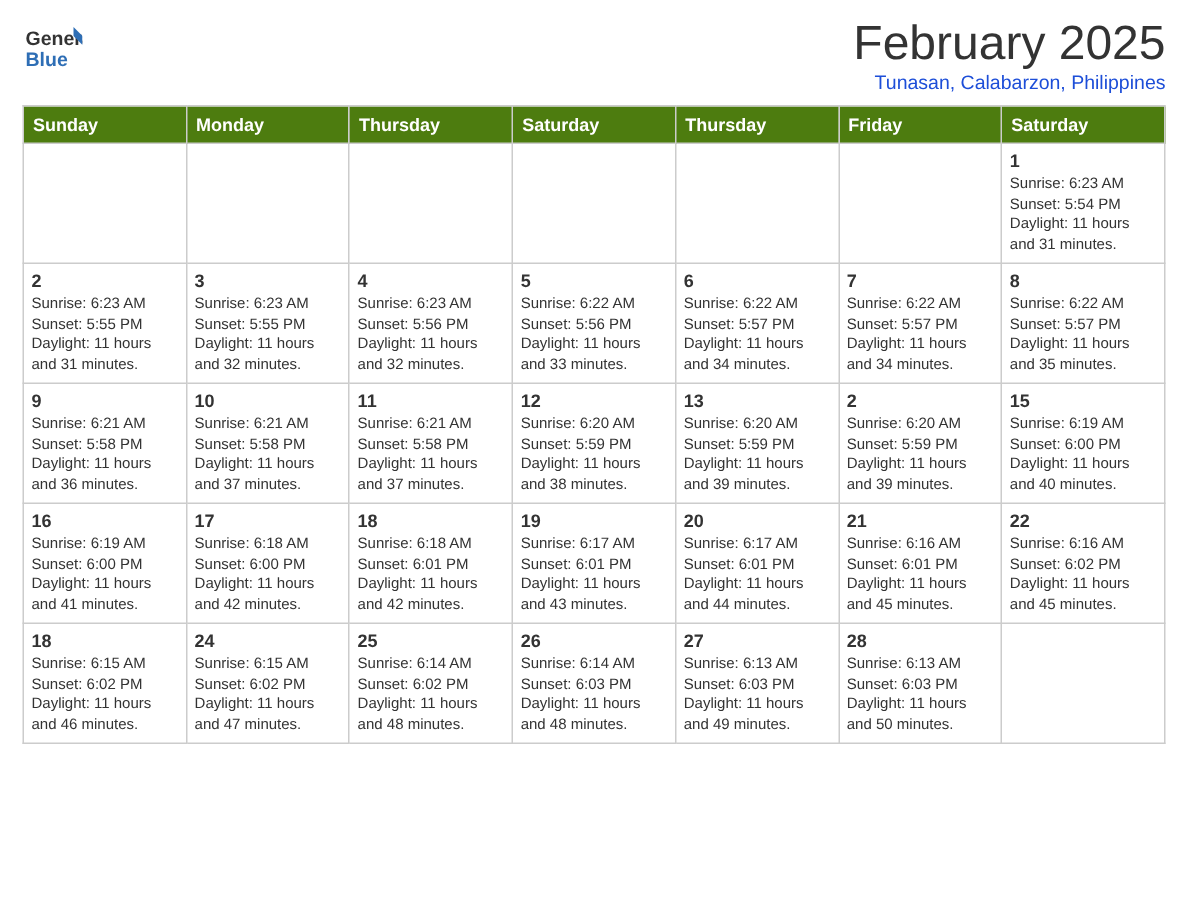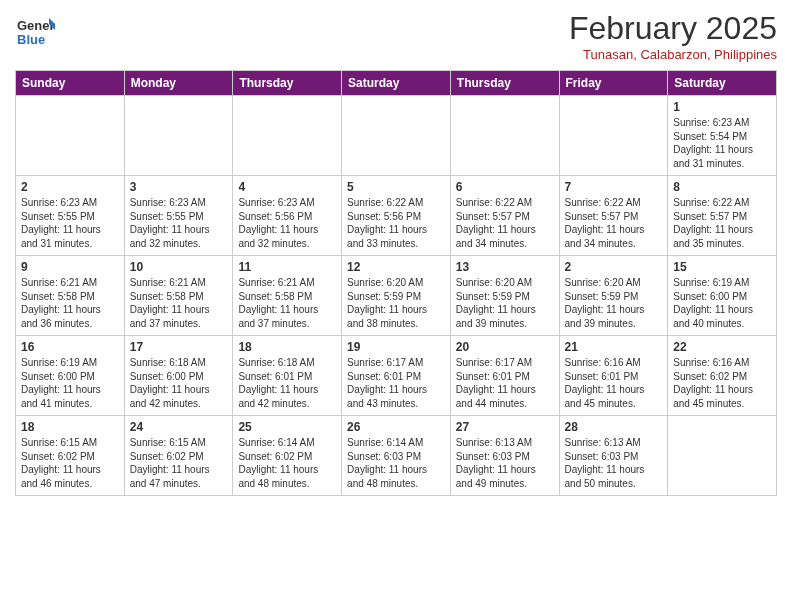--- a/index.html
+++ b/index.html
@@ -2,23 +2,23 @@
 <html><head>
   <meta charset="utf-8">
   <style>
     * { box-sizing: border-box; margin: 0; padding: 0; }
     body { font-family: Arial, sans-serif; background: #fff; width: 792px; height: 612px; overflow: hidden; }
     .page { width: 792px; height: 612px; padding: 10px 15px; }
     .header { display: flex; justify-content: space-between; align-items: flex-start; margin-bottom: 8px; }
     .logo { display: flex; align-items: center; gap: 4px; }
     .title-block { text-align: right; }
     .month-title { font-size: 32px; color: #333; font-weight: normal; text-align: right; }
-    .location { font-size: 13px; color: #b91c1c; }
+    .location { font-size: 13px; color: #1d4ed8; }
     .calendar { width: 100%; border-collapse: collapse; }
-    .calendar th { background: #701a75; color: white; text-align: left; padding: 5px 6px; font-size: 12px; font-weight: bold; border: 1px solid #ccc; }
+    .calendar th { background: #4d7c0f; color: white; text-align: left; padding: 5px 6px; font-size: 12px; font-weight: bold; border: 1px solid #ccc; }
     .calendar td { border: 1px solid #ccc; vertical-align: top; padding: 4px 5px; width: calc(100%/7); font-size: 10px; color: #333; background: #fff; height: 80px; }
     .day-num { font-size: 12px; font-weight: bold; display: block; margin-bottom: 2px; }
     .day-info { font-size: 10px; line-height: 1.35; color: #333; }
     .empty { background: #f9f9f9; }
   </style>
 </head>
 <body>
 <div class="page">
   <div class="header">
     <div class="logo">

